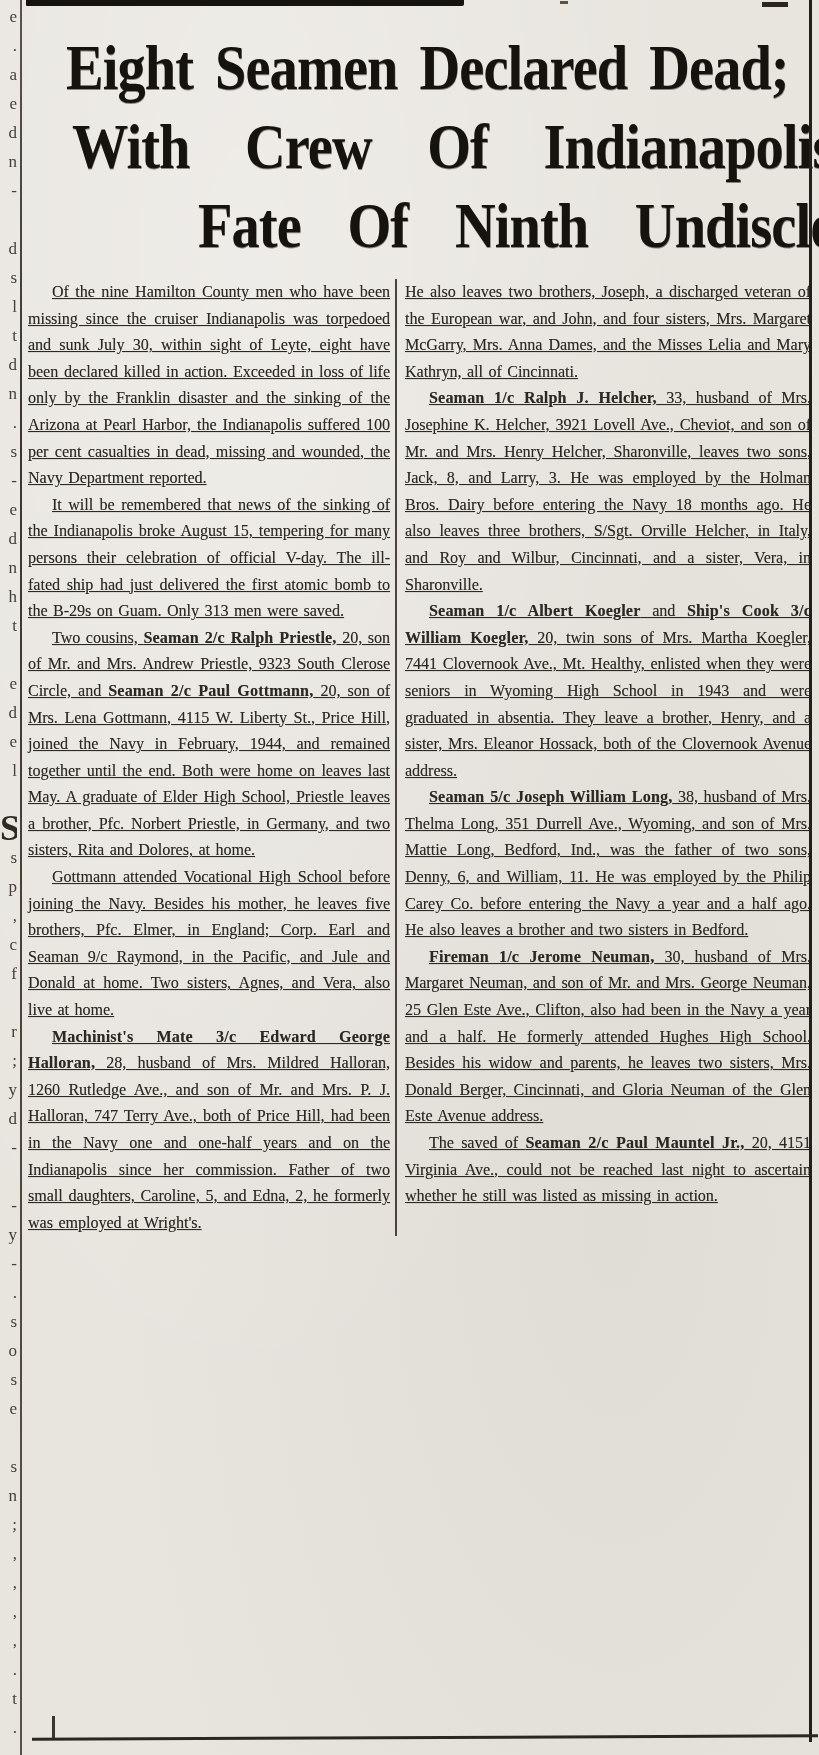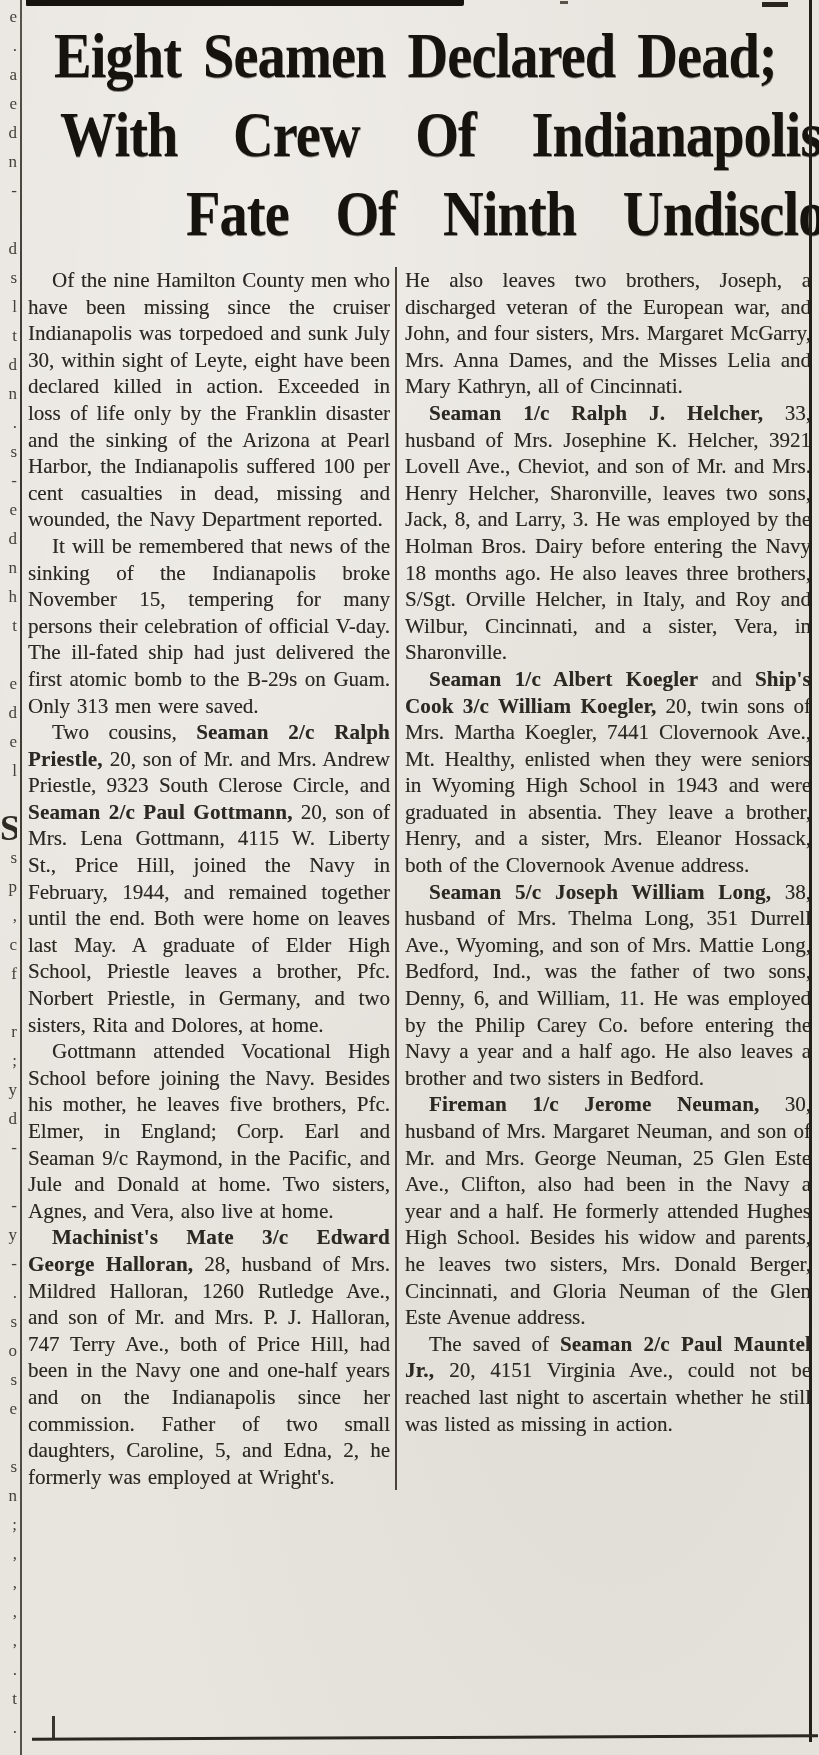--- a/index.html
+++ b/index.html
@@ -35,35 +35,36 @@
     background:linear-gradient(#5a544c, #39342e 25%, #4a443c 60%, #57514a);
   }
   .right-rule{position:absolute;left:809px;top:0;width:3px;height:1742px;background:#221e19;}
   .bottom-rule{
     position:absolute;left:32px;top:1736px;width:786px;height:3px;background:#2a2620;
     transform:rotate(-0.25deg);
   }
   .bottom-tick{position:absolute;left:52px;top:1716px;width:3px;height:22px;background:#3a352e;}
 
   .content{position:absolute;left:26px;top:16px;width:786px;}
-  .headline{margin:0;font-weight:bold;color:var(--headline-ink);}
+  .headline{margin:12px;font-weight:bold;color:var(--headline-ink);}
   .hl{
     white-space:nowrap;font-size:64px;line-height:79px;letter-spacing:-1px;
     transform:scaleX(0.88);transform-origin:0 50%;
     text-shadow:0.4px 0.6px 0 rgba(20,16,10,0.45);
   }
   .hl1{word-spacing:10px;margin-left:28px;}
   .hl2{word-spacing:48px;margin-left:34px;}
   .hl3{word-spacing:38px;margin-left:160px;}
 
   .cols{display:flex;margin-top:14px;}
   .col{
-    text-align:justify;font-size:21px;line-height:26.6px;
+    text-align:justify;font-size:16px;line-height:26.6px;
     text-shadow:0.25px 0.25px 0 rgba(43,38,30,0.4);
     word-spacing:1.5px;
+    text-decoration:underline;
   }
   .col-left{width:362px;padding-left:2px;}
   .col-rule{width:2px;background:#4a443c;margin-left:5px;margin-right:0;flex:none;}
   .col-right{width:406px;padding-left:8px;}
   .para{margin:0;text-indent:24px;}
   .para.no-indent{text-indent:0;}
   .para b{font-weight:bold;letter-spacing:0.2px;}
 </style>
 </head>
 <body>
@@ -141,21 +142,21 @@
   <div class="content">
     <h1 class="headline">
       <div class="hl hl1">Eight Seamen Declared Dead;</div>
       <div class="hl hl2">With Crew Of Indianapolis;</div>
       <div class="hl hl3">Fate Of Ninth Undisclosed</div>
     </h1>
 
     <div class="cols">
       <div class="col col-left">
           <p class="para"><span>Of the nine Hamilton County men who have been missing since the cruiser Indianapolis was torpedoed and sunk July 30, within sight of Leyte, eight have been declared killed in action. Exceeded in loss of life only by the Franklin disaster and the sinking of the Arizona at Pearl Harbor, the Indianapolis suffered 100 per cent casualties in dead, missing and wounded, the Navy Department reported.</span></p>
-          <p class="para"><span>It will be remembered that news of the sinking of the Indianapolis broke November 15, tempering for many persons their celebration of official V-day. The ill-fated ship had just delivered the first atomic bomb to the B-29s on Guam. Only 313 men were saved.</span></p>
+          <p class="para"><span>It will be remembered that news of the sinking of the Indianapolis broke August 15, tempering for many persons their celebration of official V-day. The ill-fated ship had just delivered the first atomic bomb to the B-29s on Guam. Only 313 men were saved.</span></p>
           <p class="para"><span>Two cousins, </span><b>Seaman 2/c Ralph Priestle,</b><span> 20, son of Mr. and Mrs. Andrew Priestle, 9323 South Clerose Circle, and </span><b>Seaman 2/c Paul Gottmann,</b><span> 20, son of Mrs. Lena Gottmann, 4115 W. Liberty St., Price Hill, joined the Navy in February, 1944, and remained together until the end. Both were home on leaves last May. A graduate of Elder High School, Priestle leaves a brother, Pfc. Norbert Priestle, in Germany, and two sisters, Rita and Dolores, at home.</span></p>
           <p class="para"><span>Gottmann attended Vocational High School before joining the Navy. Besides his mother, he leaves five brothers, Pfc. Elmer, in England; Corp. Earl and Seaman 9/c Raymond, in the Pacific, and Jule and Donald at home. Two sisters, Agnes, and Vera, also live at home.</span></p>
           <p class="para"><b>Machinist's Mate 3/c Edward George Halloran,</b><span> 28, husband of Mrs. Mildred Halloran, 1260 Rutledge Ave., and son of Mr. and Mrs. P. J. Halloran, 747 Terry Ave., both of Price Hill, had been in the Navy one and one-half years and on the Indianapolis since her commission. Father of two small daughters, Caroline, 5, and Edna, 2, he formerly was employed at Wright's.</span></p>
         </div>
       <div class="col-rule"></div>
       <div class="col col-right">
           <p class="para no-indent"><span>He also leaves two brothers, Joseph, a discharged veteran of the European war, and John, and four sisters, Mrs. Margaret McGarry, Mrs. Anna Dames, and the Misses Lelia and Mary Kathryn, all of Cincinnati.</span></p>
           <p class="para"><b>Seaman 1/c Ralph J. Helcher,</b><span> 33, husband of Mrs. Josephine K. Helcher, 3921 Lovell Ave., Cheviot, and son of Mr. and Mrs. Henry Helcher, Sharonville, leaves two sons, Jack, 8, and Larry, 3. He was employed by the Holman Bros. Dairy before entering the Navy 18 months ago. He also leaves three brothers, S/Sgt. Orville Helcher, in Italy, and Roy and Wilbur, Cincinnati, and a sister, Vera, in Sharonville.</span></p>
           <p class="para"><b>Seaman 1/c Albert Koegler</b><span> and </span><b>Ship's Cook 3/c William Koegler,</b><span> 20, twin sons of Mrs. Martha Koegler, 7441 Clovernook Ave., Mt. Healthy, enlisted when they were seniors in Wyoming High School in 1943 and were graduated in absentia. They leave a brother, Henry, and a sister, Mrs. Eleanor Hossack, both of the Clovernook Avenue address.</span></p>
           <p class="para"><b>Seaman 5/c Joseph William Long,</b><span> 38, husband of Mrs. Thelma Long, 351 Durrell Ave., Wyoming, and son of Mrs. Mattie Long, Bedford, Ind., was the father of two sons, Denny, 6, and William, 11. He was employed by the Philip Carey Co. before entering the Navy a year and a half ago. He also leaves a brother and two sisters in Bedford.</span></p>

